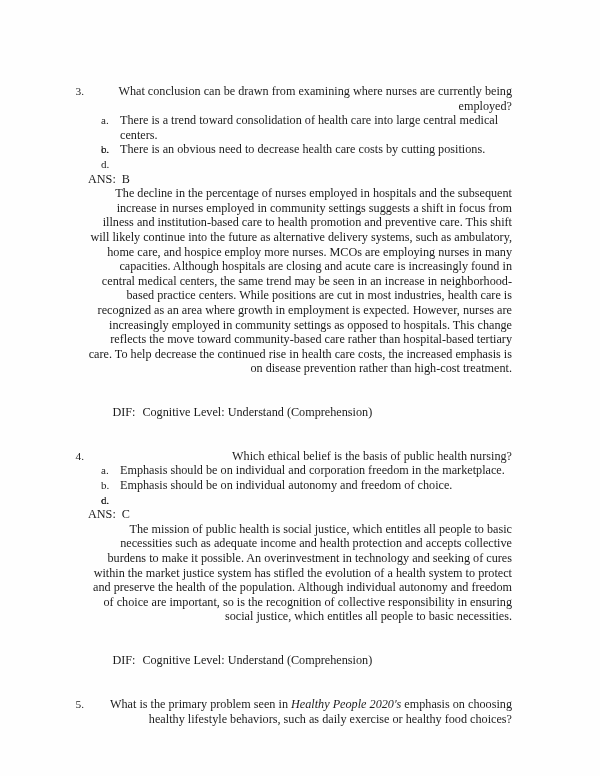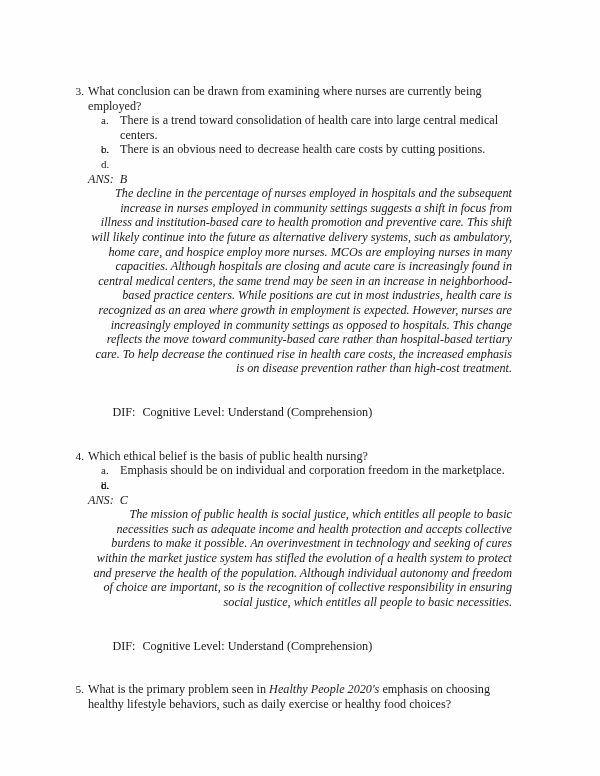--- a/index.html
+++ b/index.html
@@ -48,21 +48,21 @@
     top: 0;
     width: 16px;
     text-align: right;
     font-size: 11.4px;
     line-height: 14.6px;
     color: #1c1c1c;
   }
   .q-text {
     font-size: 12.2px;
     line-height: 14.6px;
-    text-align: left;
+    text-align: right;
     color: #1c1c1c;
     margin: 0;
   }
 
   
   .options {
     margin: 0;
     padding: 0;
     list-style: none;
   }
@@ -80,21 +80,20 @@
     width: 13px;
     text-align: left;
     font-size: 11px;
     line-height: 14.6px;
   }
 
   
   .ans-block {
     margin-top: 14.6px;
     padding-left: 20px;
-    font-style: italic;
   }
   .ans-label {
     font-size: 12.2px;
     line-height: 14.6px;
     white-space: pre;
   }
   .rationale {
     font-size: 12.2px;
     line-height: 14.6px;
     text-align: right;
@@ -158,20 +157,21 @@
         <span class="q-num">4.</span>
         <p class="q-text">Which ethical belief is the basis of public health nursing?</p>
       </div>
       <ul class="options">
         <li class="option">
           <span class="opt-letter">a.</span>
           <span>Emphasis should be on individual and corporation freedom in the marketplace.</span>
         </li>
         <li class="option">
           <span class="opt-letter">b.</span>
+          <span>Emphasis should be on individual autonomy and freedom of choice.</span>
         </li>
         <li class="option">
           <span class="opt-letter">c.</span>
         </li>
         <li class="option">
           <span class="opt-letter">d.</span>
         </li>
       </ul>
       <div class="ans-block">
         <div class="ans-label">ANS:  C</div>

